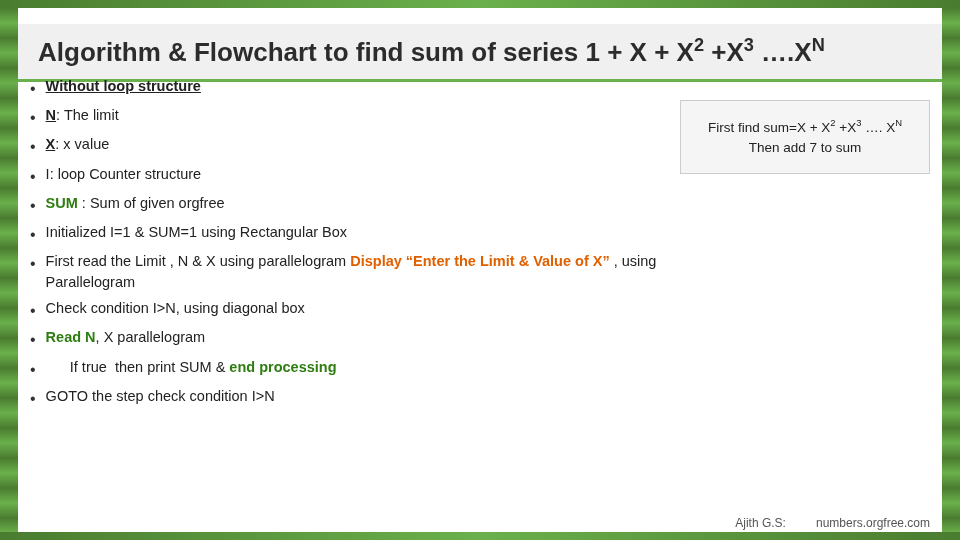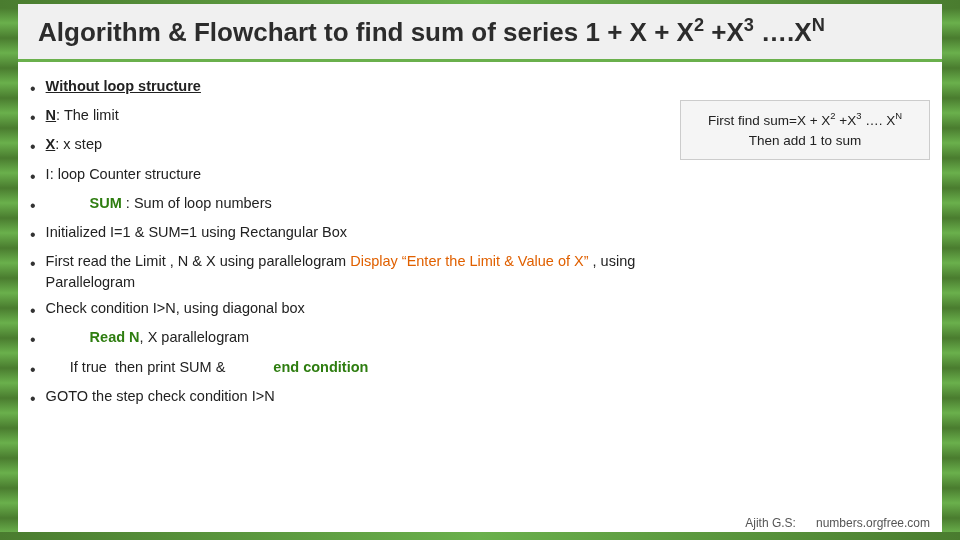--- a/index.html
+++ b/index.html
@@ -64,21 +64,21 @@
         180deg,
         #4a7c2f 0px,
         #6ab04c 15px,
         #4a7c2f 30px
       );
     }
 
     
     .title-bar {
       position: absolute;
-      top: 4px;
+      top: 24px;
       left: 18px;
       right: 18px;
       height: 58px;
       background: #f0f0f0;
       border-bottom: 3px solid #6ab04c;
       display: flex;
       align-items: center;
       padding: 0 20px;
     }
 
@@ -148,51 +148,50 @@
       text-decoration: underline;
     }
 
     .bold {
       font-weight: bold;
     }
 
     .green {
       color: #2e7d10;
       font-weight: bold;
-      margin-left: 44px;
     }
 
     .orange-bold {
       color: #e06000;
-      font-weight: normal;
+      font-weight: bold;
     }
 
     .note-box {
       background: #f5f5f5;
       border: 1px solid #ccc;
-      padding: 8px 12px;
+      padding: 15px 12px;
       font-size: 13.5px;
       color: #222;
       text-align: center;
       margin-top: 10px;
     }
 
     .note-box .note-line {
       line-height: 1.5;
     }
 
     
     .footer {
       position: absolute;
       bottom: 10px;
       right: 30px;
       font-size: 12px;
       color: #555;
       display: flex;
-      gap: 20px;
+      gap: 30px;
     }
 
     
     sup {
       font-size: 0.7em;
     }
   </style>
 </head>
 <body>
 
@@ -221,31 +220,31 @@
           </li>
 
           <li>
             <span>
               <span class="bold underline">N</span><span>: The limit</span>
             </span>
           </li>
 
           <li>
             <span>
-              <span class="bold underline">X</span><span>: x step</span>
+              <span class="bold underline">X</span><span>: x value</span>
             </span>
           </li>
 
           <li>
             <span>I: loop Counter structure</span>
           </li>
 
           <li>
             <span>
-              <span class="green">SUM</span><span> : Sum of loop numbers</span>
+              <span class="green">SUM</span><span> : Sum of given orgfree</span>
             </span>
           </li>
 
           <li>
             <span>Initialized I=1 &amp; SUM=1 using Rectangular Box</span>
           </li>
 
           <li>
             <span>
               First read the Limit , N &amp; X using parallelogram <span class="orange-bold">Display “Enter the Limit &amp; Value of X”</span> , using Parallelogram
@@ -257,39 +256,39 @@
           </li>
 
           <li>
             <span>
               <span class="green">Read N</span><span>, X parallelogram</span>
             </span>
           </li>
 
           <li>
             <span>
-              &nbsp;&nbsp;&nbsp;&nbsp;&nbsp;&nbsp;If true&nbsp; then print SUM &amp; <span class="green">end condition</span>
+              &nbsp;&nbsp;&nbsp;&nbsp;&nbsp;&nbsp;If true&nbsp; then print SUM &amp; <span class="green">end processing</span>
             </span>
           </li>
 
 
           <li>
             <span>GOTO the step check condition I&gt;N</span>
           </li>
 
         </ul>
       </div>
 
       <div class="right-note">
         <div class="note-box">
           <div class="note-line">
             First find sum=X + X<sup>2</sup> +X<sup>3</sup> …. X<sup>N</sup>
           </div>
           <div class="note-line">
-            Then add 1 to sum
+            Then add 7 to sum
           </div>
         </div>
       </div>
     </div>
   </div>
 
   <div class="footer">
     <span>Ajith G.S:</span>
     <span>numbers.orgfree.com</span>
   </div>

